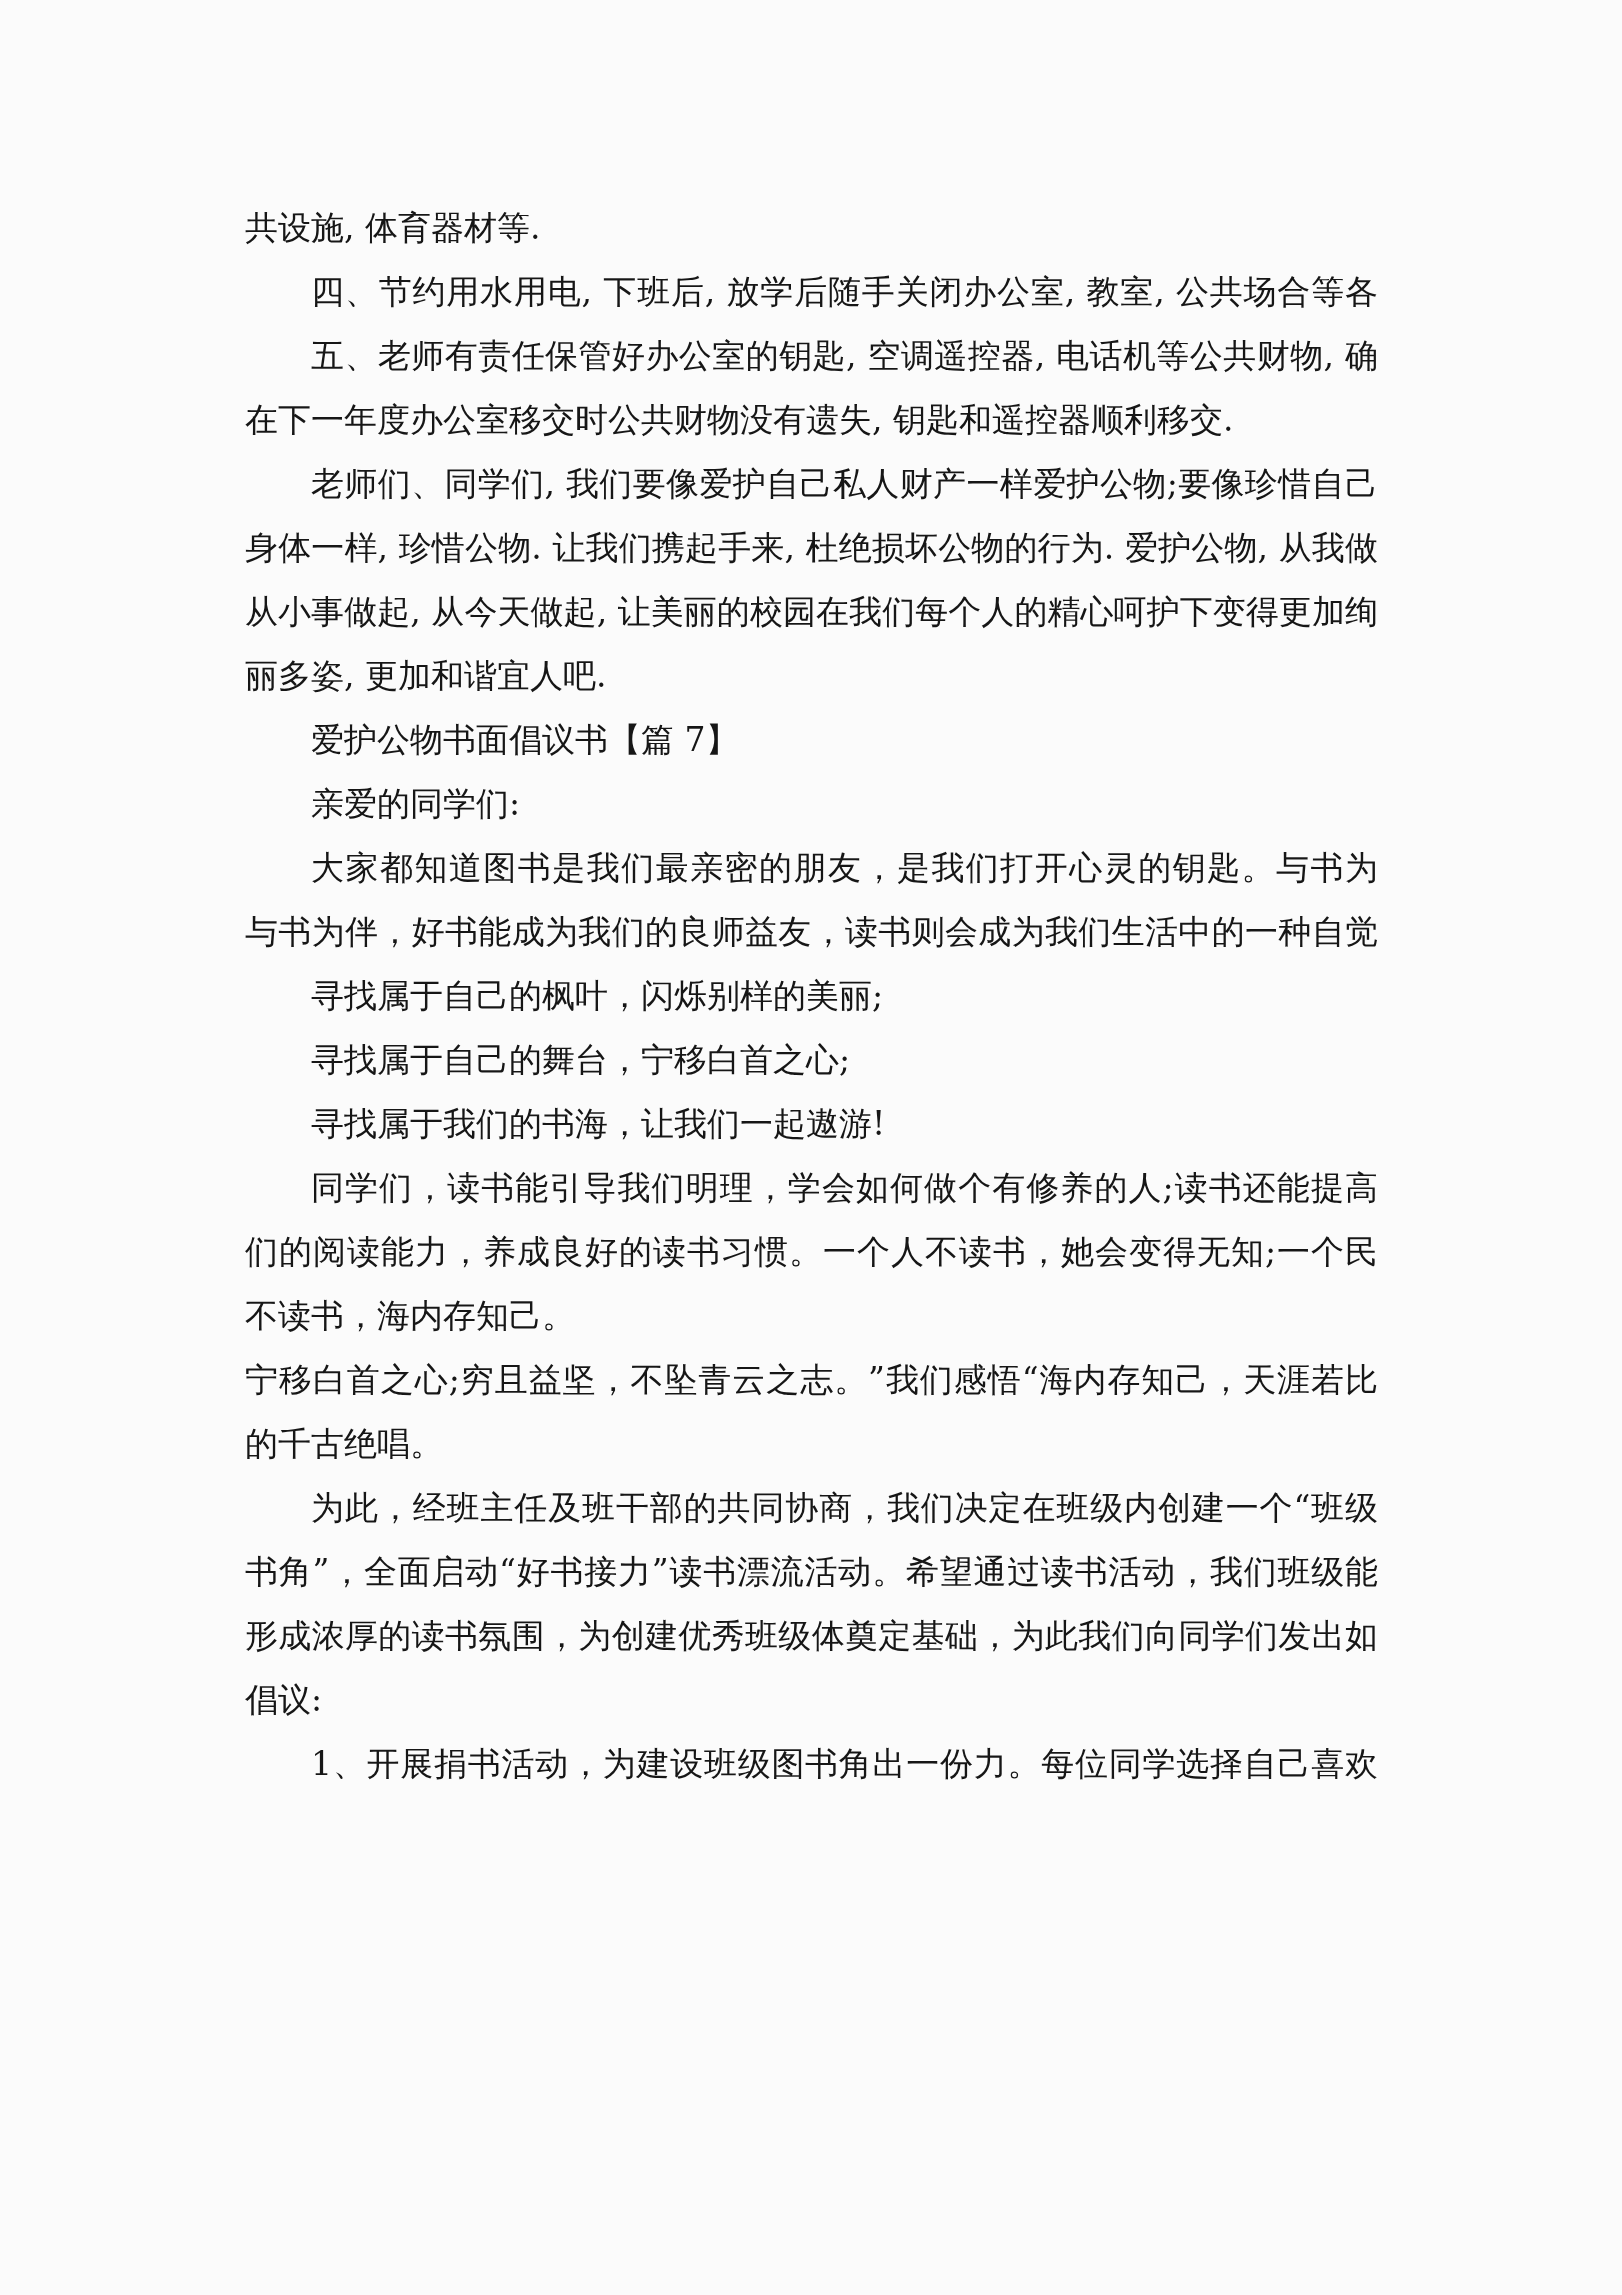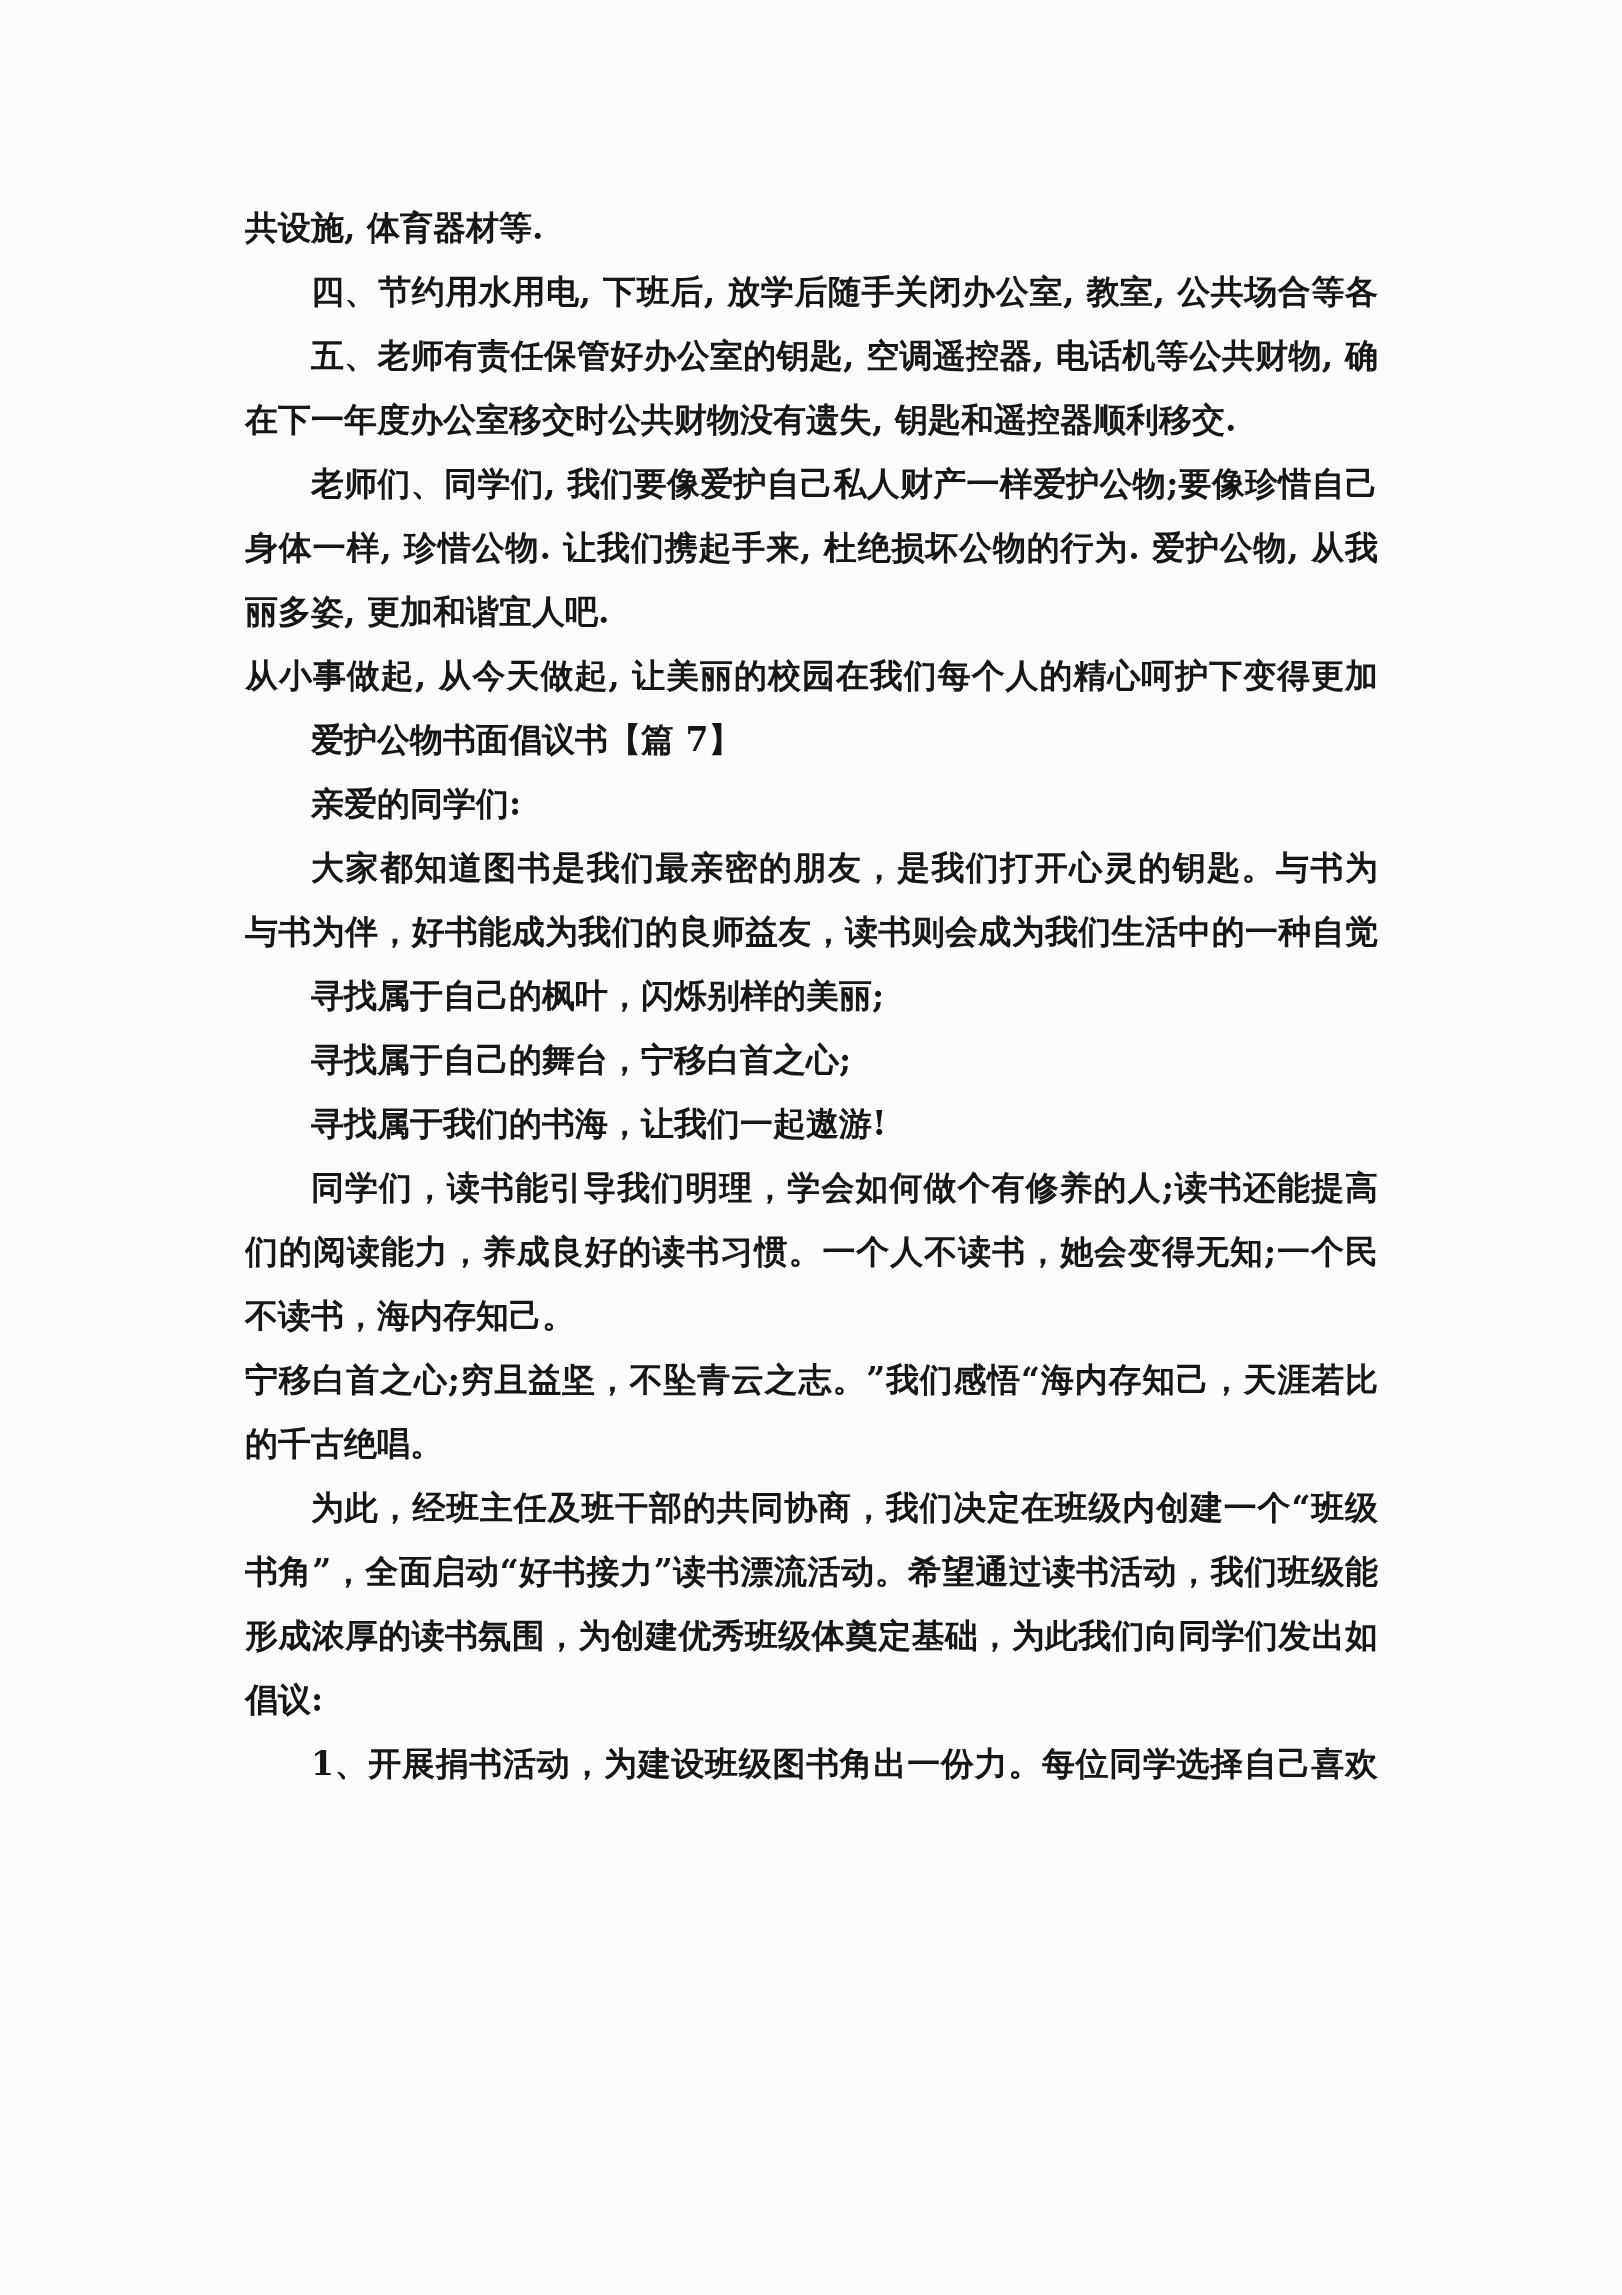--- a/index.html
+++ b/index.html
@@ -11,21 +11,20 @@
     height: 2295px;
     position: relative;
     overflow: hidden;
     font-family: "DejaVu Serif", "Liberation Serif", serif;
   }
   .page {
     position: absolute;
     inset: 0;
     width: 1623px;
     height: 2295px;
-    font-weight: bold;
   }
   .text-block {
     position: absolute;
     left: 245px;
     top: 196px;
     width: 1133px;
   }
   .line {
     height: 64px;
     line-height: 64px;
@@ -49,22 +48,22 @@
 
 <div class="page">
   <div class="text-block">
 
   <div class="line">共设施, 体育器材等.</div>
       <div class="line indent fill">四、节约用水用电, 下班后, 放学后随手关闭办公室, 教室, 公共场合等各种电</div>
       <div class="line indent fill">五、老师有责任保管好办公室的钥匙, 空调遥控器, 电话机等公共财物, 确保</div>
       <div class="line">在下一年度办公室移交时公共财物没有遗失, 钥匙和遥控器顺利移交.</div>
       <div class="line indent fill">老师们、同学们, 我们要像爱护自己私人财产一样爱护公物;要像珍惜自己的</div>
       <div class="line fill">身体一样, 珍惜公物. 让我们携起手来, 杜绝损坏公物的行为. 爱护公物, 从我做起,</div>
+      <div class="line fill">从小事做起, 从今天做起, 让美丽的校园在我们每个人的精心呵护下变得更加绚</div>
       <div class="line">丽多姿, 更加和谐宜人吧.</div>
-      <div class="line fill">从小事做起, 从今天做起, 让美丽的校园在我们每个人的精心呵护下变得更加绚</div>
       <div class="line indent">爱护公物书面倡议书【篇 7】</div>
       <div class="line indent">亲爱的同学们:</div>
       <div class="line indent fill">大家都知道图书是我们最亲密的朋友，是我们打开心灵的钥匙。与书为友，</div>
       <div class="line fill">与书为伴，好书能成为我们的良师益友，读书则会成为我们生活中的一种自觉行</div>
       <div class="line indent">寻找属于自己的枫叶，闪烁别样的美丽;</div>
       <div class="line indent">寻找属于自己的舞台，宁移白首之心;</div>
       <div class="line indent">寻找属于我们的书海，让我们一起遨游!</div>
       <div class="line indent fill">同学们，读书能引导我们明理，学会如何做个有修养的人;读书还能提高我</div>
       <div class="line fill">们的阅读能力，养成良好的读书习惯。一个人不读书，她会变得无知;一个民族</div>
       <div class="line">不读书，海内存知己。</div>

